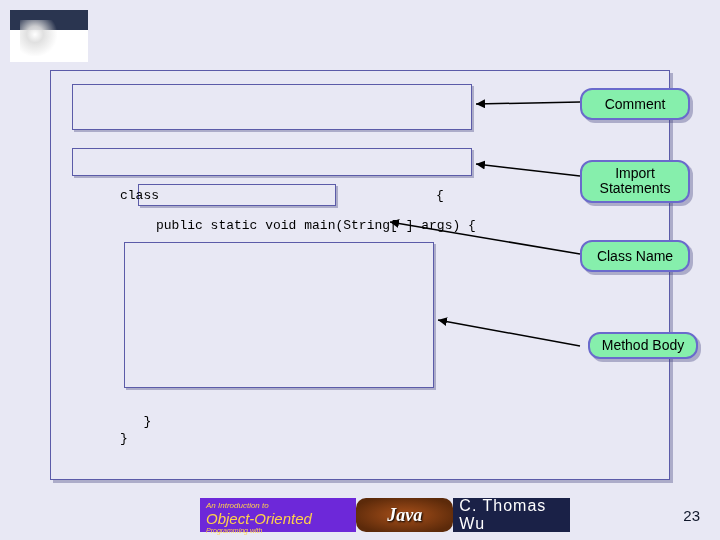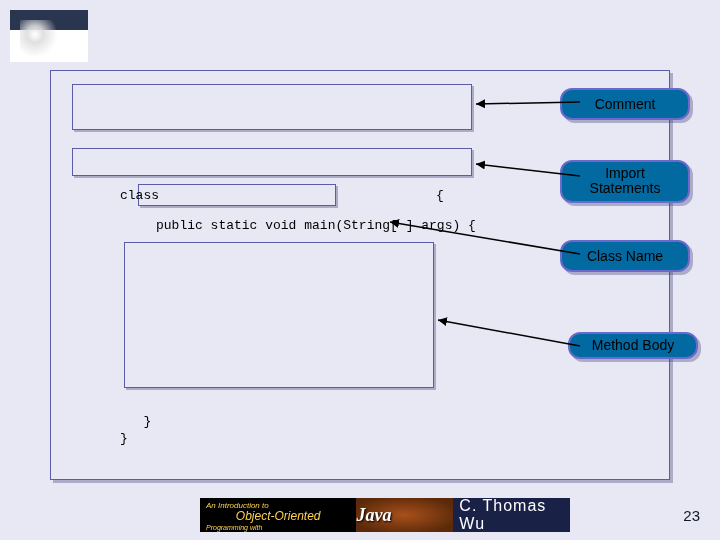--- a/index.html
+++ b/index.html
@@ -51,29 +51,29 @@
     top: 70px;
     left: 50px;
     width: 620px;
     height: 410px;
     background: #e8e8f4;
     border: 1px solid #5b5ba8;
     box-shadow: 3px 3px 0 rgba(60,60,120,0.35);
   }
   .label-box {
     position: absolute;
-    background: #0369a1;
+    background: #86efac;
     border: 2px solid #6a6acc;
     border-radius: 12px;
     box-shadow: 3px 3px 0 rgba(60,60,120,0.35);
     font-size: 14px;
     color: #000;
     text-align: center;
     padding: 6px 0;
-    width: 130px;
+    width: 110px;
   }
   .lbl-comment { top: 88px; right: 30px; }
   .lbl-import  { top: 160px; right: 30px; padding: 4px 12px; line-height: 1.1; }
   .lbl-class   { top: 240px; right: 30px; }
   .lbl-method  { top: 332px; right: 22px; padding: 4px 0; line-height: 1.1; }
   .placeholder {
     position: absolute;
     background: #e8e8f4;
     border: 1px solid #5b5ba8;
     box-shadow: 2px 2px 0 rgba(60,60,120,0.35);
@@ -120,34 +120,35 @@
     position: absolute;
     left: 200px;
     bottom: 8px;
     width: 370px;
     height: 34px;
     display: flex;
     font-size: 9px;
     color: #fff;
   }
   .bb-left {
-    background: #000000;
+    background: #6d28d9;
     width: 161px;
     padding: 3px 6px;
     line-height: 1.15;
   }
   .bb-left .l1 { color: #ffd24a; font-size: 8px; font-style: italic; }
-  .bb-left .l2 { color: #ffd24a; font-size: 12px; font-style: italic; text-align: center; }
+  .bb-left .l2 { color: #ffd24a; font-size: 15px; font-style: italic; }
   .bb-left .l3 { color: #ffd24a; font-size: 7px; font-style: italic; }
   .bb-mid {
     width: 100px;
     background: radial-gradient(ellipse at center, #a8501a 0%, #5c2a0a 80%);
     display: flex;
     align-items: center;
-    justify-content: flex-start;
+    justify-content: center;
+    border-radius: 10px;
   }
   .bb-mid span {
     font-family: Georgia, serif;
     font-style: italic;
     font-weight: bold;
     font-size: 18px;
     color: #fff;
     text-shadow: 1px 1px 2px #000;
   }
   .bb-right {

